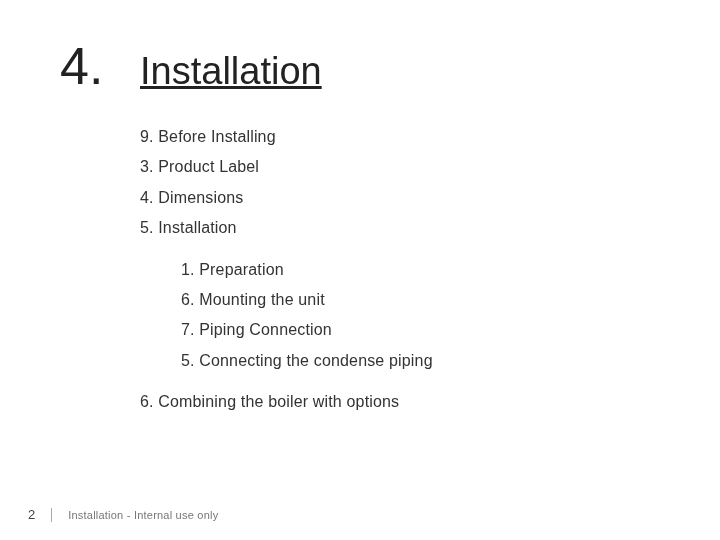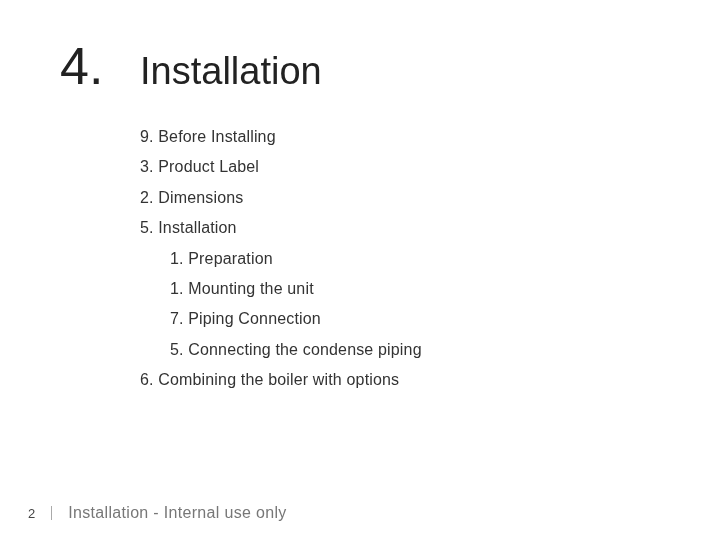--- a/index.html
+++ b/index.html
@@ -40,20 +40,21 @@
       margin-right: 30px;
       line-height: 1;
       min-width: 50px;
     }
 
     .section-title {
       font-size: 38px;
       font-weight: 300;
       color: #222;
       line-height: 1;
+      text-decoration: underline;
     }
 
     .content-area {
       padding-left: 80px;
       flex: 1;
     }
 
     .main-list {
       list-style: none;
       padding: 0;
@@ -64,21 +65,21 @@
       font-size: 16px;
       font-weight: 300;
       color: #333;
       line-height: 1.9;
       letter-spacing: 0.01em;
     }
 
     .sub-list {
       list-style: none;
       padding: 0;
-      margin: 0;
+      margin: 11px;
       padding-left: 30px;
     }
 
     .sub-list > li {
       font-size: 16px;
       font-weight: 300;
       color: #333;
       line-height: 1.9;
       letter-spacing: 0.01em;
     }
@@ -98,44 +99,44 @@
       color: #444;
     }
 
     .footer-divider {
       width: 1px;
       height: 14px;
       background: #aaa;
     }
 
     .footer-text {
-      font-size: 16px;
+      font-size: 11px;
       font-weight: 300;
       color: #777;
       letter-spacing: 0.02em;
     }
   </style>
 </head>
 <body>
 
 <div class="page-container">
 
   <div class="header-row">
     <span class="section-number">4.</span>
     <span class="section-title">Installation</span>
   </div>
 
   <div class="content-area">
     <ul class="main-list" id="main-list-container">
     <li>9. Before Installing</li>
         <li>3. Product Label</li>
-        <li>2. Dimensions</li>
+        <li>4. Dimensions</li>
         <li>5. Installation<ul class="sub-list">
             <li>1. Preparation</li>
-            <li>1. Mounting the unit</li>
+            <li>6. Mounting the unit</li>
             <li>7. Piping Connection</li>
             <li>5. Connecting the condense piping</li>
           </ul></li>
         <li>6. Combining the boiler with options</li>
       </ul>
   </div>
 
   <div class="footer">
     <span class="footer-number">2</span>
     <div class="footer-divider"></div>

